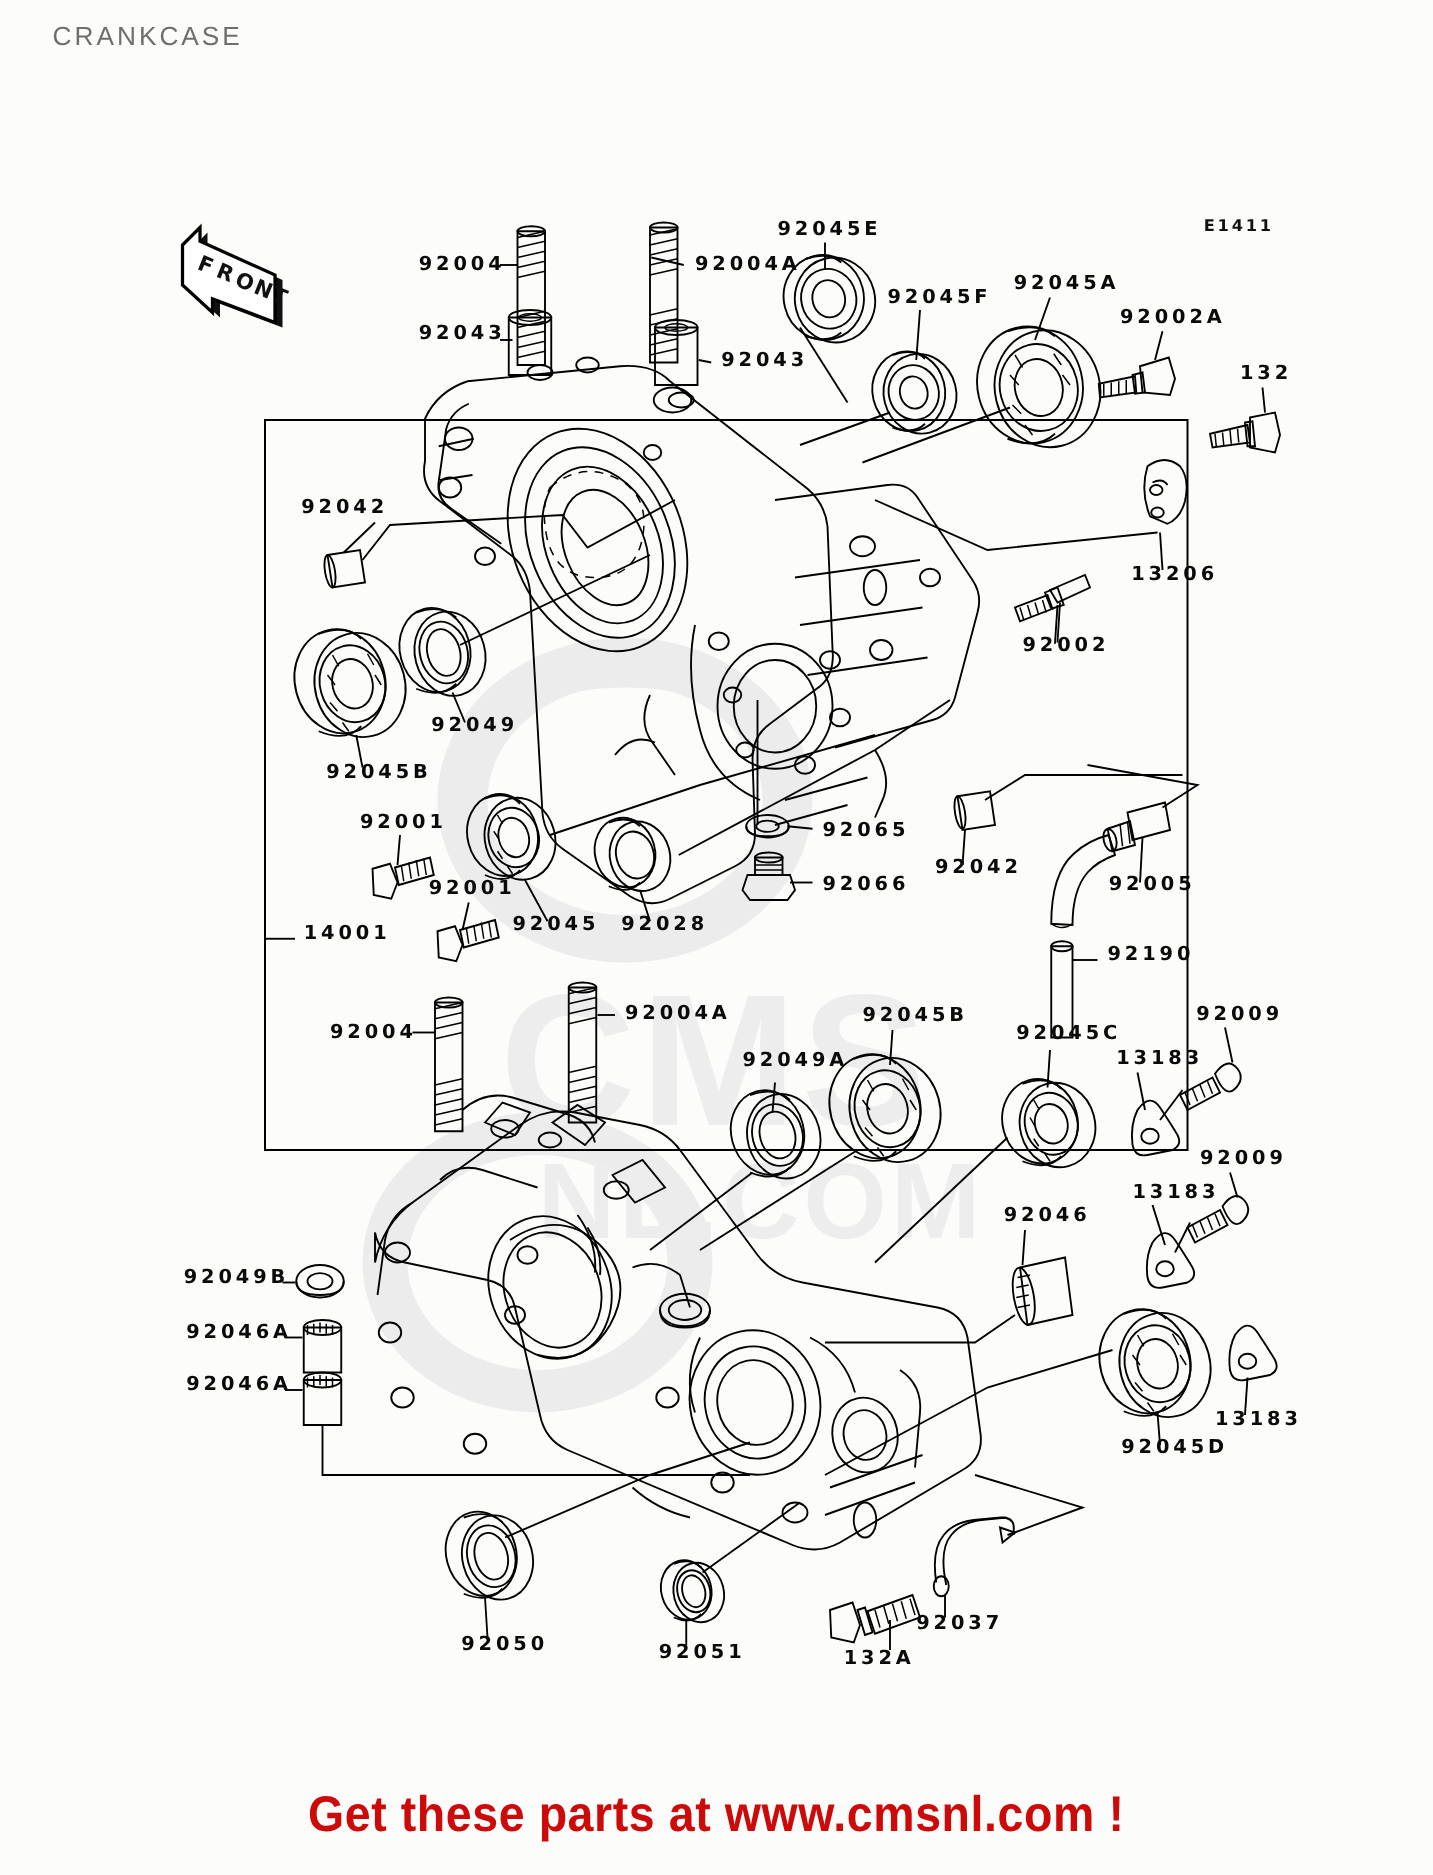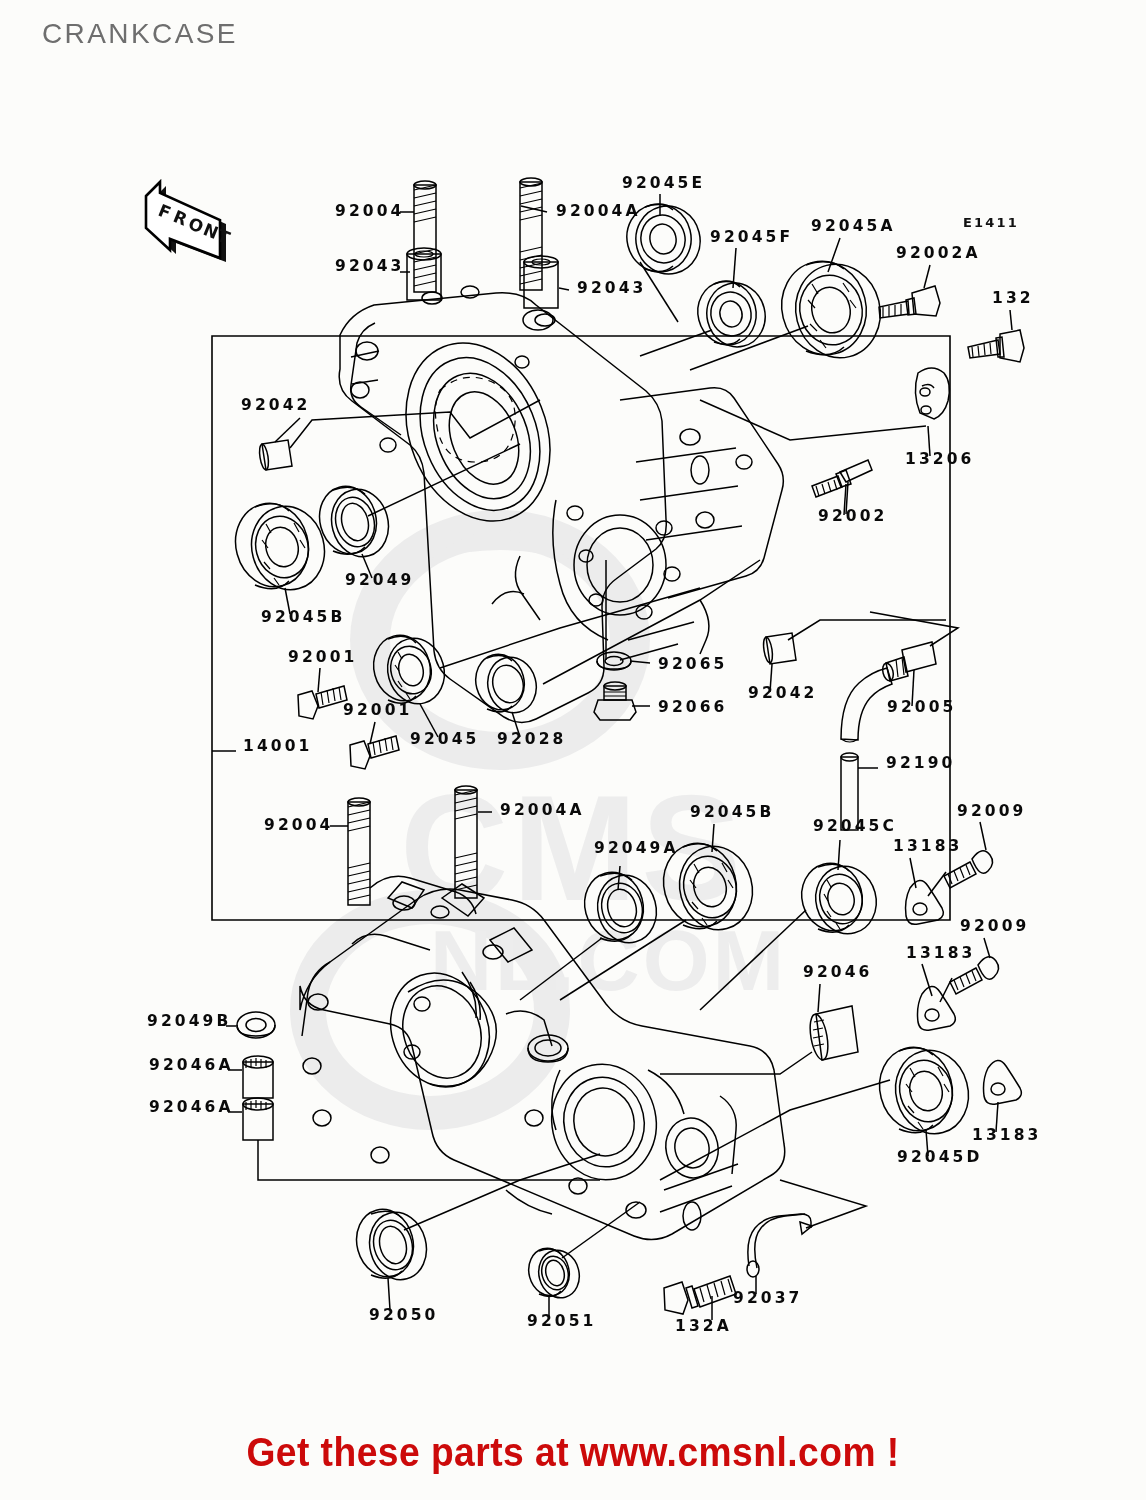--- a/index.html
+++ b/index.html
@@ -1,21 +1,21 @@
 <!DOCTYPE html>
 <html><head>
 <meta charset="utf-8">
 <style>
   html,body{margin:0;padding:0;background:#fcfcfa;}
   body{width:1146px;height:1500px;position:relative;overflow:hidden;
        font-family:"Liberation Sans",sans-serif;}
-  #page-title{position:absolute;left:42px;top:18px;font-size:28px;color:#6e6e6e;
+  #page-title{position:absolute;left:42px;top:18px;font-size:21px;color:#6e6e6e;
       letter-spacing:2.4px;font-weight:400;text-align:right;}
   #ref-code{position:absolute;left:963px;top:174px;font-size:13px;color:#111;
-      letter-spacing:2.2px;font-family:"DejaVu Sans",sans-serif;font-weight:700;margin-top:41px;}
+      letter-spacing:2.2px;font-family:"DejaVu Sans",sans-serif;font-weight:700;}
   #footer-note{position:absolute;left:0;top:1430px;width:1146px;text-align:center;
       font-size:40px;font-weight:700;color:#cc0a0a;letter-spacing:.5px;
       font-family:"Liberation Sans",sans-serif;transform:scaleX(.93);}
   #diagram{position:absolute;left:0;top:0;width:1146px;height:1500px;}
   .lbl{font-family:"DejaVu Sans",sans-serif;font-size:15.5px;font-weight:700;
        letter-spacing:3.1px;fill:#0a0a0a;}
   .ln{fill:none;stroke:#000;stroke-width:1.5;}
   .pt{fill:none;stroke:#000;stroke-width:1.5;}
   .pt-thin{fill:none;stroke:#000;stroke-width:1.2;}
   .wm{fill:#ececec;}

